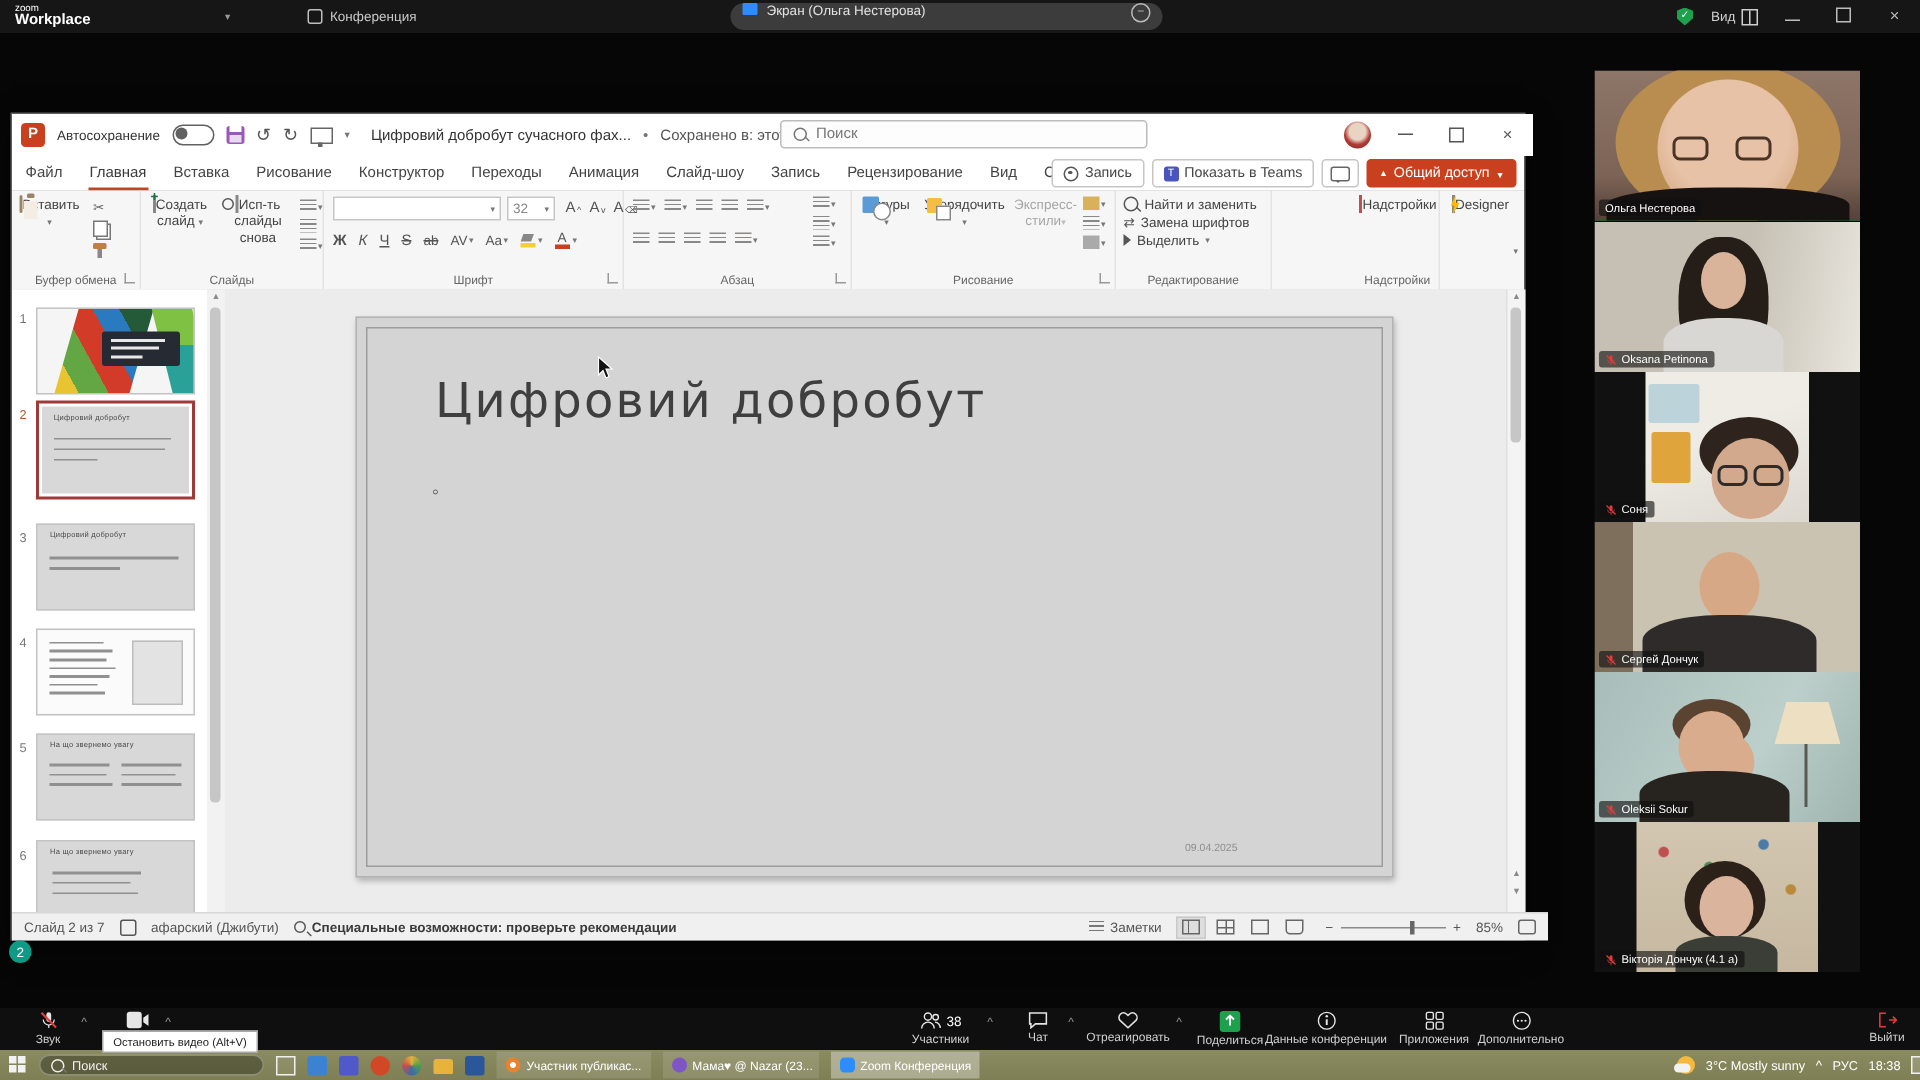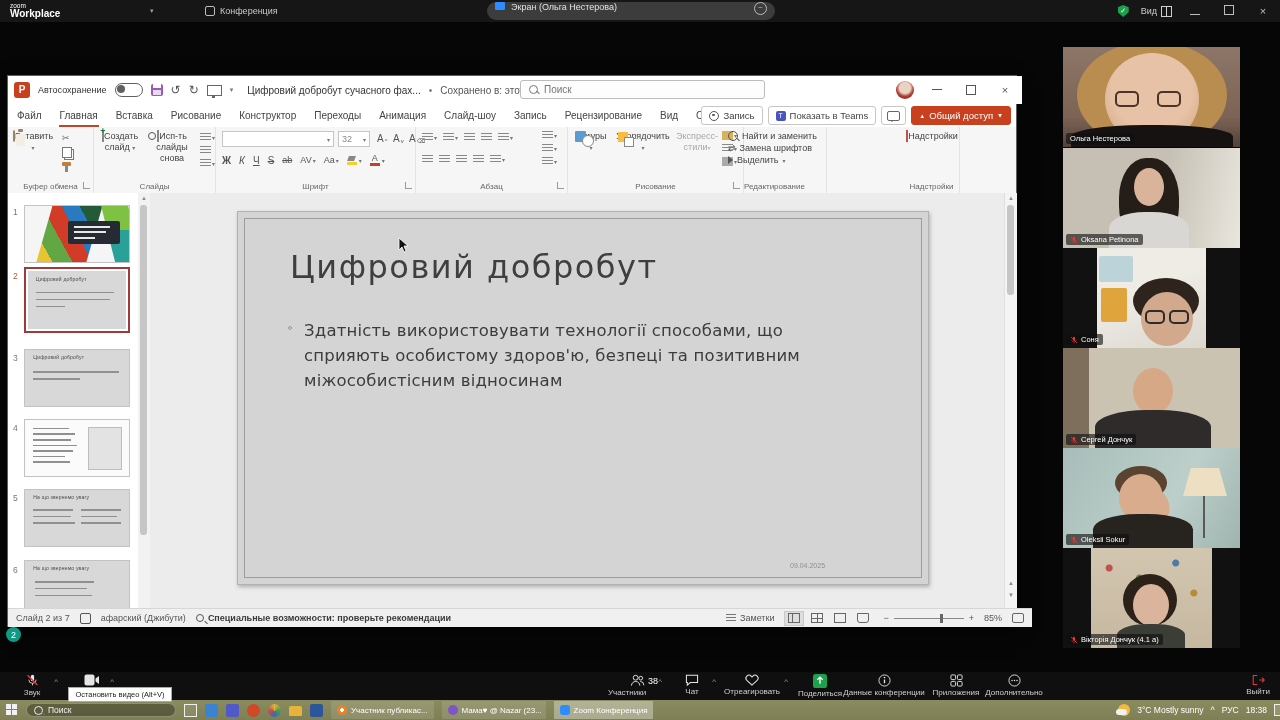--- a/index.html
+++ b/index.html
@@ -420,21 +420,21 @@
           </span>
         <span class="f" style="gap:1px">
             <span class="bars" style="background:#aaa"></span>
             <span class="dd">▾</span>
           </span>
       </div>
       <div class="glabel">Рисование</div>
       <span class="lnch"></span>
     </div>
 
-    <div class="grp" style="left:715px;width:104px">
+    <div class="grp" style="left:736px;width:104px">
       <div class="r" style="left:5px;top:2px">
         <div class="erow">
           <span class="srch"></span>
           <span>Найти и заменить</span>
         </div>
         <div class="erow">
           <span style="font-size:9px;color:#555">⇄</span>
           <span>Замена шрифтов</span>
         </div>
         <div class="erow">
@@ -448,20 +448,27 @@
 
 
     <div class="grp" style="left:896px;width:56px">
       <div class="bigbtn" style="left:2px;width:52px">
         <span class="ic-addin"></span>
         <span>Надстройки</span>
       </div>
       <div class="glabel">Надстройки</div>
     </div>
 
+    <div class="grp" style="left:952px;width:56px;border-right:none">
+      <div class="bigbtn" style="left:2px;width:50px">
+        <span class="ic-designer"><span class="bolt"></span></span>
+        <span>Designer</span>
+      </div>
+      <span class="r dd" style="right:4px;bottom:22px">▾</span>
+    </div>
   </div>
 
   <div class="r" id="pbody">
 
     <div class="r" id="thumbs">
       <span class="tnum" style="top:14px">1</span>
       <div class="thumb" style="top:12px;background:#f5f5f5">
         <span class="t1m"></span>
         <span class="t1m2"></span>
         <span class="t1box">
@@ -523,21 +530,20 @@
     <div class="r" id="thumbscroll">
       <span class="sarrow" style="top:2px">▲</span>
       <span class="sthumb" style="top:12px;height:330px"></span>
     </div>
 
     <div class="r" id="editor">
       <div class="r" id="slide">
         <div class="innerborder"></div>
         <div class="stitle">Цифровий добробут</div>
         <span class="bmark">◦</span>
-        <div class="sbullet">Здатність використовувати технології способами, що сприяють особистому здоров'ю, безпеці та позитивним міжособистісним відносинам</div>
         <span class="sdate">09.04.2025</span>
       </div>
       <svg class="r mcursor" width="12" height="16" viewBox="0 0 12 16">
         <path d="M1 1l0 12 3-3 2 5 2-1-2-5 4 0z" fill="#111" stroke="#fff" stroke-width="0.8"></path>
       </svg>
     </div>
 
     <div class="r" id="escroll">
       <span class="sarrow" style="top:2px">▲</span>
       <span class="ethumb"></span>
@@ -709,21 +715,21 @@
   </div>
   <div class="zitem" style="left:72px;width:40px">
     <svg width="16" height="12" viewBox="0 0 16 12" style="margin:0 auto">
       <rect x="0.5" y="0.5" width="10" height="11" rx="2" fill="#e6e6e6"></rect>
       <path d="M11.5 4.5 15 2v8l-3.5-2.5z" fill="#e6e6e6"></path>
     </svg>
     <span class="upchev" style="right:-2px">^</span>
   </div>
 
   <div class="zitem" style="left:596px;width:62px">
-    <span class="f" style="justify-content:flex-end;gap:3px">
+    <span class="f" style="justify-content:center;gap:3px">
       <svg width="15" height="13" viewBox="0 0 16 14">
         <circle cx="6" cy="4" r="2.6" fill="none" stroke="#e6e6e6"></circle>
         <path d="M1.5 12.5a4.5 4.5 0 0 1 9 0" fill="none" stroke="#e6e6e6"></path>
         <circle cx="11.5" cy="4.5" r="2" fill="none" stroke="#e6e6e6"></circle>
         <path d="M11 8a4 4 0 0 1 3.8 4.2" fill="none" stroke="#e6e6e6"></path>
       </svg>
       <span class="cnt">38</span>
     </span>
     <div class="lbl">Участники</div>
     <span class="upchev" style="right:-4px">^</span>

